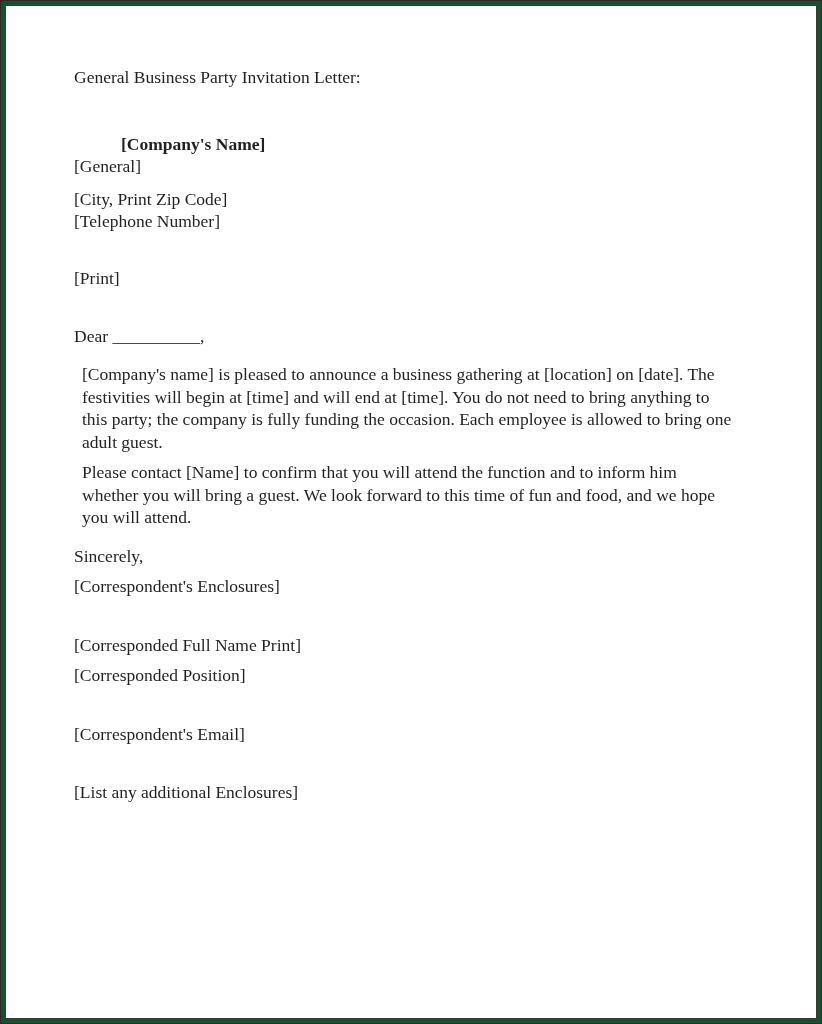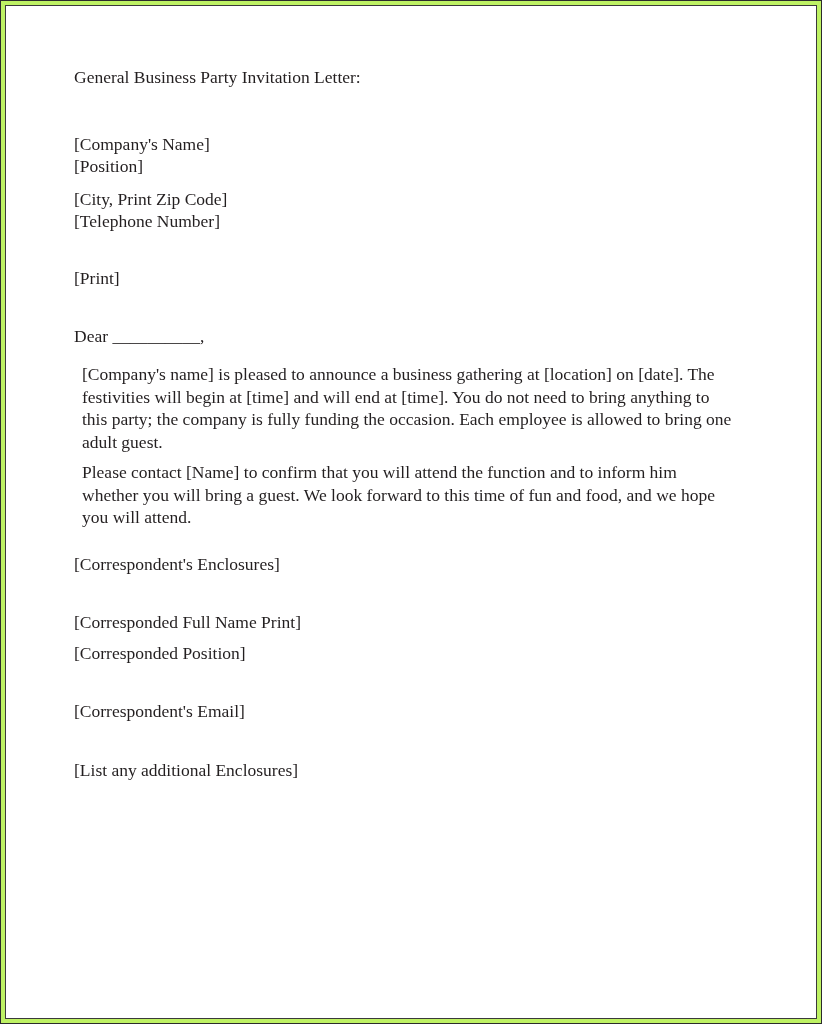--- a/index.html
+++ b/index.html
@@ -6,21 +6,21 @@
   html, body {
     margin: 0;
     padding: 0;
     background: #ffffff;
   }
   .page {
     position: relative;
     width: 822px;
     height: 1024px;
     box-sizing: border-box;
-    background: #bef264;
+    background: #14532d;
     border: 1px solid #2b2b2b;
     overflow: hidden;
     margin: 0;
     padding: 0;
   }
   .sheet {
     position: absolute;
     left: 4px;
     top: 4px;
     right: 4px;
@@ -50,21 +50,22 @@
   .spacer-lg { height: 46px; }
 
   .addr-block {
     line-height: 21.5px;
   }
   .addr-line {
     margin: 0;
     white-space: nowrap;
   }
   .addr-line.bold {
-    font-weight: normal;
+    font-weight: bold;
+    margin-left: 47px;
   }
   .addr-gap { height: 12px; }
 
   .date-line {
     margin: 0;
     white-space: nowrap;
   }
   .salutation {
     margin: 0;
     white-space: nowrap;
@@ -90,21 +91,21 @@
 <div class="page">
   <div class="sheet">
     <div class="letter">
 
       <p class="doc-title">General Business Party Invitation Letter:</p>
 
       <div class="spacer-lg"></div>
 
       <div class="addr-block">
         <p class="addr-line bold">[Company's Name]</p>
-        <p class="addr-line">[Position]</p>
+        <p class="addr-line">[General]</p>
         <div class="addr-gap"></div>
         <p class="addr-line">[City, Print Zip Code]</p>
         <p class="addr-line">[Telephone Number]</p>
       </div>
 
       <div class="gap-36"></div>
 
       <p class="date-line">[Print]</p>
 
       <div class="gap-36"></div>
@@ -112,20 +113,21 @@
       <p class="salutation">Dear __________,</p>
 
       <div class="gap-8"></div>
 
       <p class="para">[Company's name] is pleased to announce a business gathering at [location] on [date]. The festivities will begin at [time] and will end at [time]. You do not need to bring anything to this party; the company is fully funding the occasion. Each employee is allowed to bring one adult guest.</p>
 
       <p class="para">Please contact [Name] to confirm that you will attend the function and to inform him whether you will bring a guest. We look forward to this time of fun and food, and we hope you will attend.</p>
 
       <div class="gap-8"></div>
 
+      <p class="closing-line">Sincerely,</p>
 
       <div class="gap-8"></div>
 
       <p class="closing-line">[Correspondent's Enclosures]</p>
 
       <div class="gap-36"></div>
 
       <p class="closing-line">[Corresponded Full Name Print]</p>
 
       <div class="gap-8"></div>

